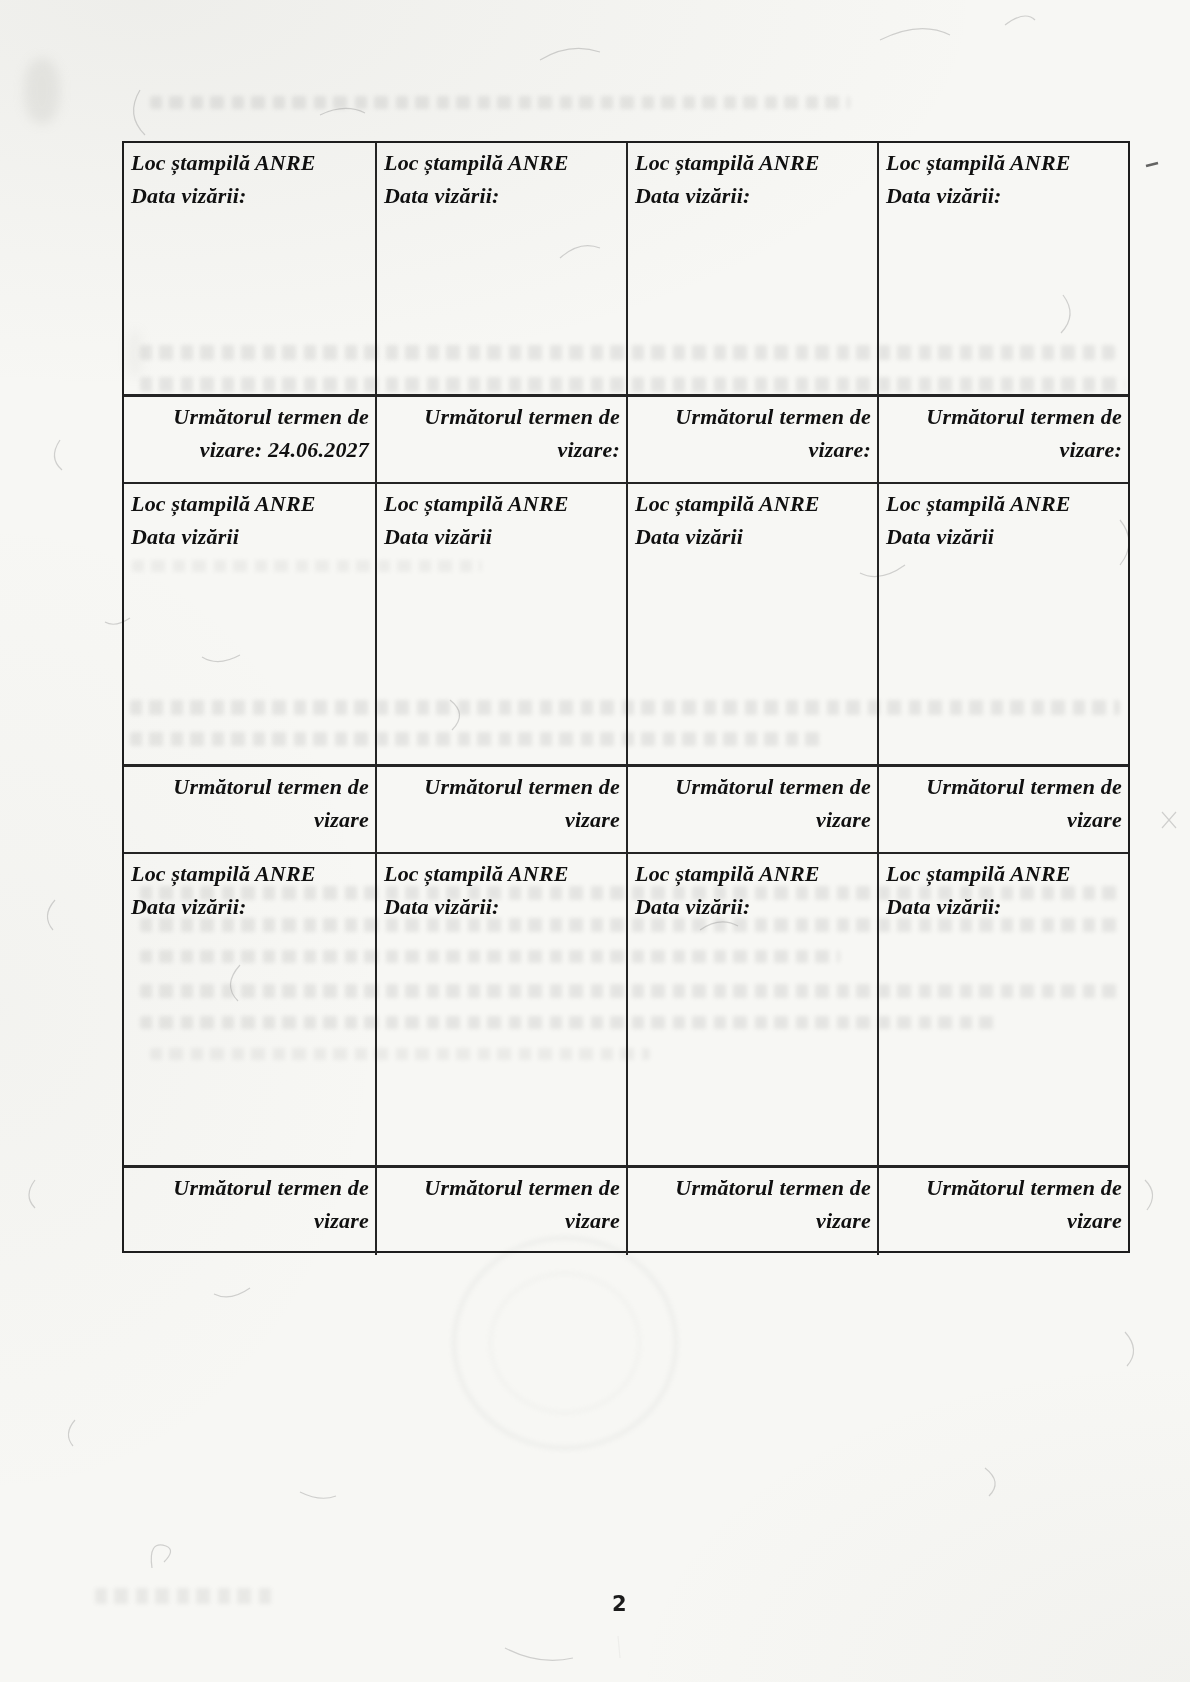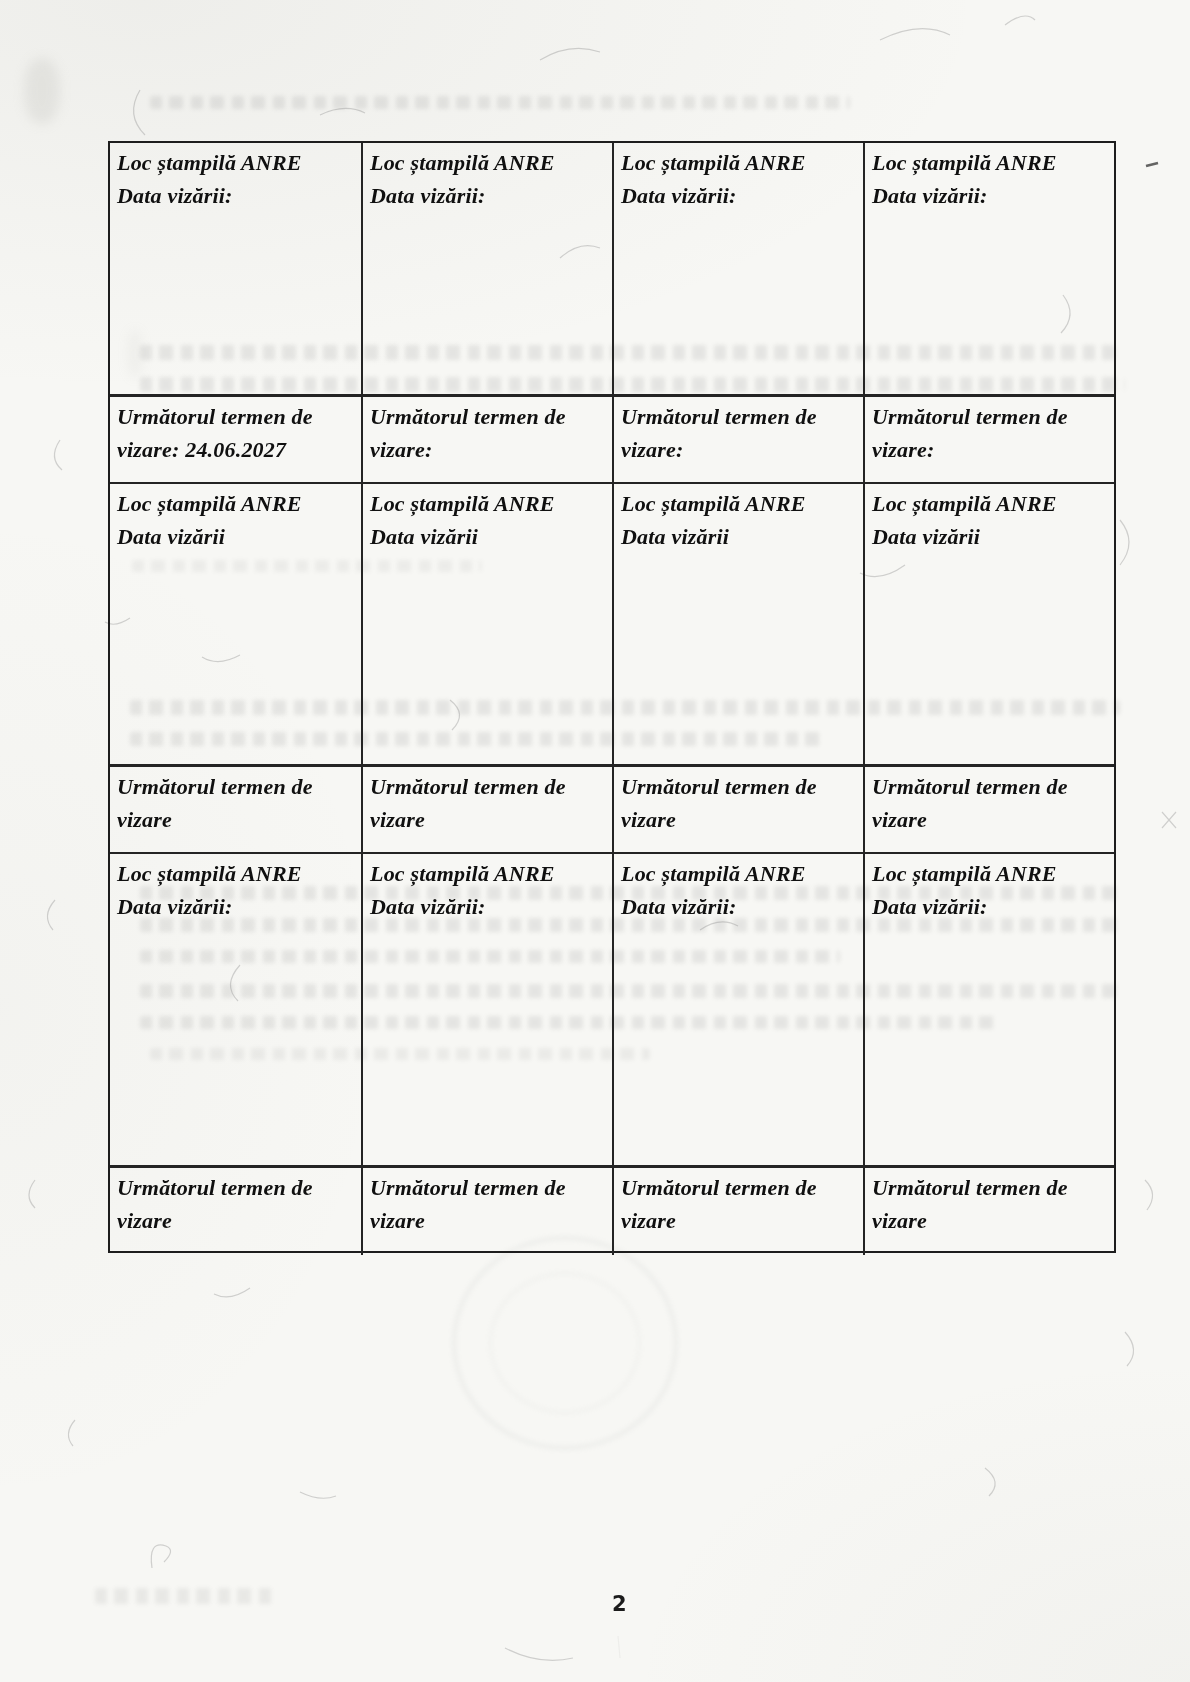--- a/index.html
+++ b/index.html
@@ -11,42 +11,42 @@
     font-family:"Liberation Serif", serif;
     background:
       radial-gradient(1400px 650px at 12% 0%, rgba(158,158,152,.10), transparent 60%),
       radial-gradient(900px 520px at 100% 100%, rgba(168,168,160,.07), transparent 62%),
       radial-gradient(700px 900px at 0% 60%, rgba(165,165,158,.05), transparent 55%),
       #f7f7f4;
   }
 
   
   .doc-table{
-    position:absolute; left:108px; top:141px;
+    position:absolute; left:122px; top:141px;
     width:1008px; height:1112px;
     display:grid;
     grid-template-columns: repeat(4, 1fr);
     grid-template-rows: 251px 88px 282px 88px 313px 90px;
     border:2px solid #1d1d1d;
     background:transparent;
   }
   .cell{
     border-left:2px solid #242424;
     border-top:2px solid #242424;
     padding:3px 6px 0 7px;
     font-style:italic;
     font-weight:bold;
     font-size:22px;
     line-height:33px;
     color:#101010;
     letter-spacing:.2px;
   }
   .cell:nth-child(4n+1){ border-left:none; }
   .cell:nth-child(-n+4){ border-top:none; }
-  .row-term{ border-top-width:3px; }
+  .row-term{ border-top-width:3px;text-align:right; }
   .cell span{ display:block; }
 
   
   .ghost{
     position:absolute;
     border-radius:3px;
     filter:blur(2.2px);
     opacity:.13;
     background:repeating-linear-gradient(90deg,#6f6f6f 0 12px, transparent 12px 19px, #6f6f6f 19px 33px, transparent 33px 41px);
     pointer-events:none;

